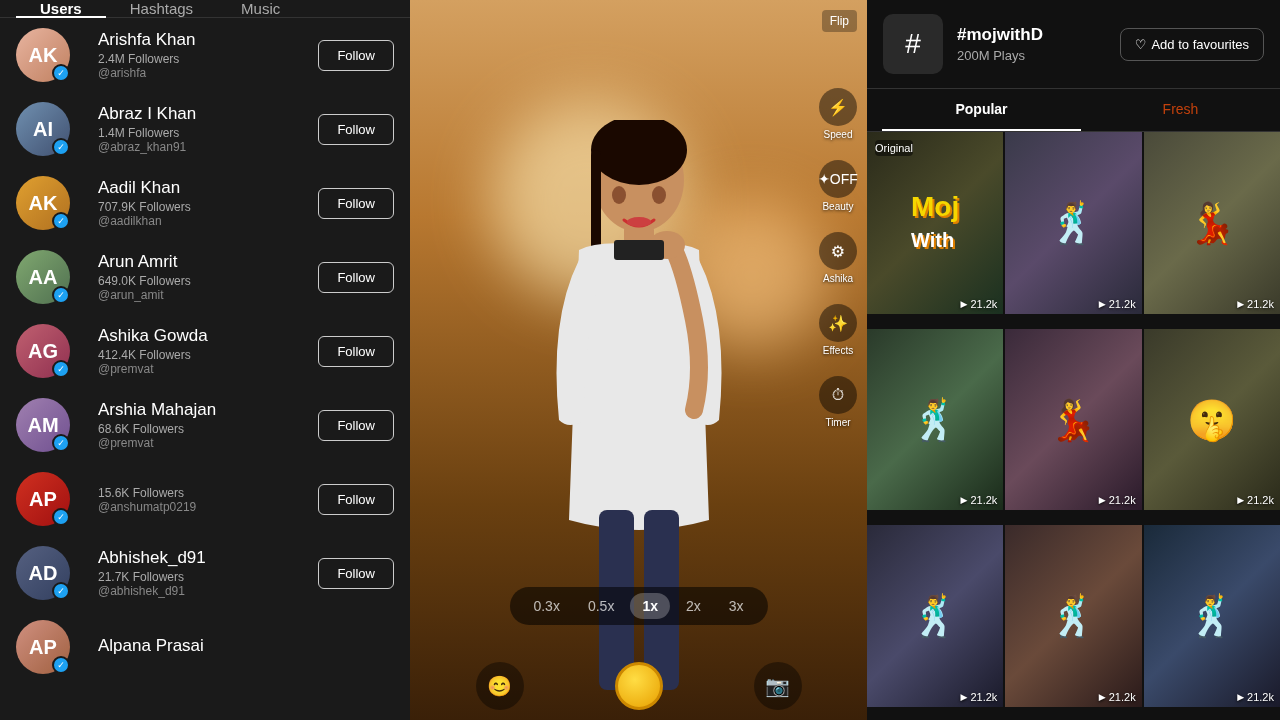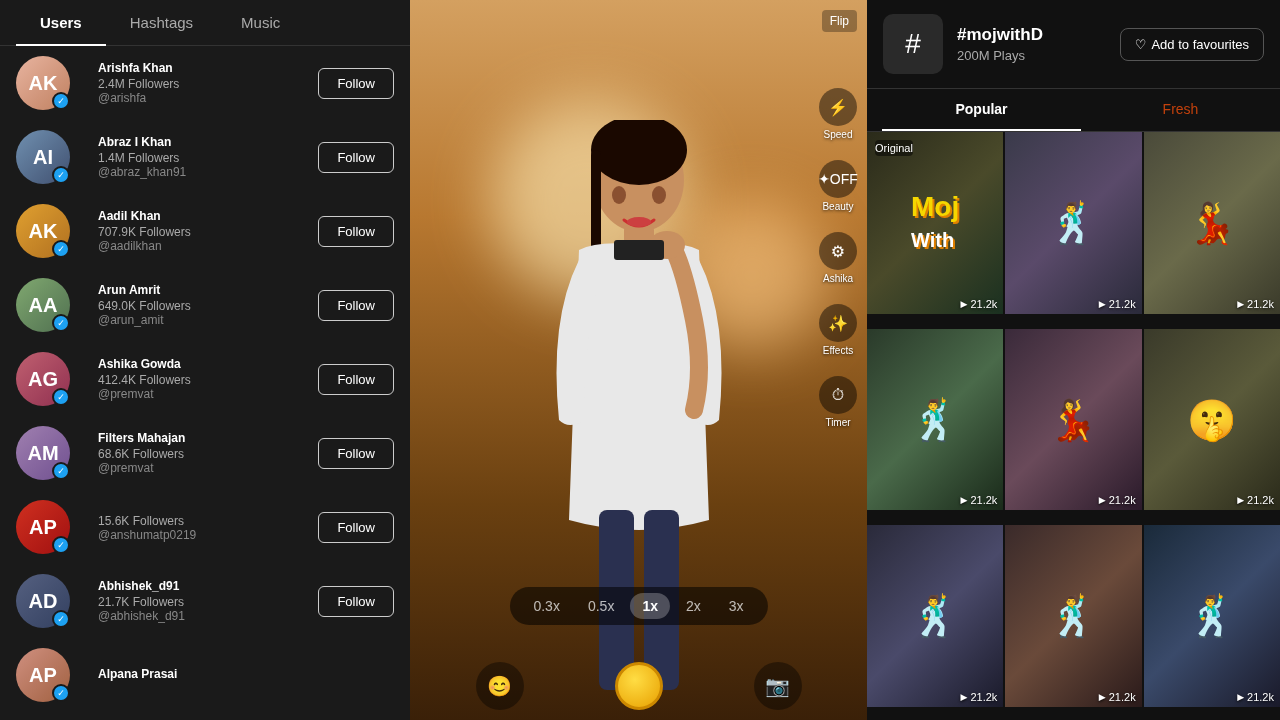--- a/index.html
+++ b/index.html
@@ -20,21 +20,21 @@
       flex-direction: column;
       flex-shrink: 0;
     }
 
     .tabs {
       display: flex;
       border-bottom: 1px solid #333;
       padding: 0 16px;
     }
     .tab {
-      padding: 14px 24px;
+      padding: 0 24px;
       color: #aaa;
       font-size: 15px;
       cursor: pointer;
       position: relative;
     }
     .tab.active {
       color: #fff;
       font-weight: 600;
     }
     .tab.active::after {
@@ -99,22 +99,22 @@
       justify-content: center;
       color: white;
       font-size: 9px;
     }
 
     .user-info {
       flex: 1;
     }
     .user-name {
       color: #fff;
-      font-size: 12px;
-      font-weight: 700;
+      font-size: 17px;
+      font-weight: 400;
     }
     .user-followers {
       color: #aaa;
       font-size: 12px;
       margin-top: 2px;
     }
     .user-handle {
       color: #888;
       font-size: 12px;
     }
@@ -473,21 +473,21 @@
         <div class="user-handle">@premvat</div>
       </div>
       <button class="follow-btn">Follow</button>
     </div>
       <div class="user-item">
       <div class="avatar-wrap">
         <div class="avatar-circle u6">AM</div>
         <div class="verified-badge">✓</div>
       </div>
       <div class="user-info">
-        <div class="user-name">Filters Mahajan</div>
+        <div class="user-name">Arshia Mahajan</div>
         <div class="user-followers">68.6K Followers</div>
         <div class="user-handle">@premvat</div>
       </div>
       <button class="follow-btn">Follow</button>
     </div>
       <div class="user-item">
       <div class="avatar-wrap">
         <div class="avatar-circle u7">AP</div>
         <div class="verified-badge">✓</div>
       </div>

